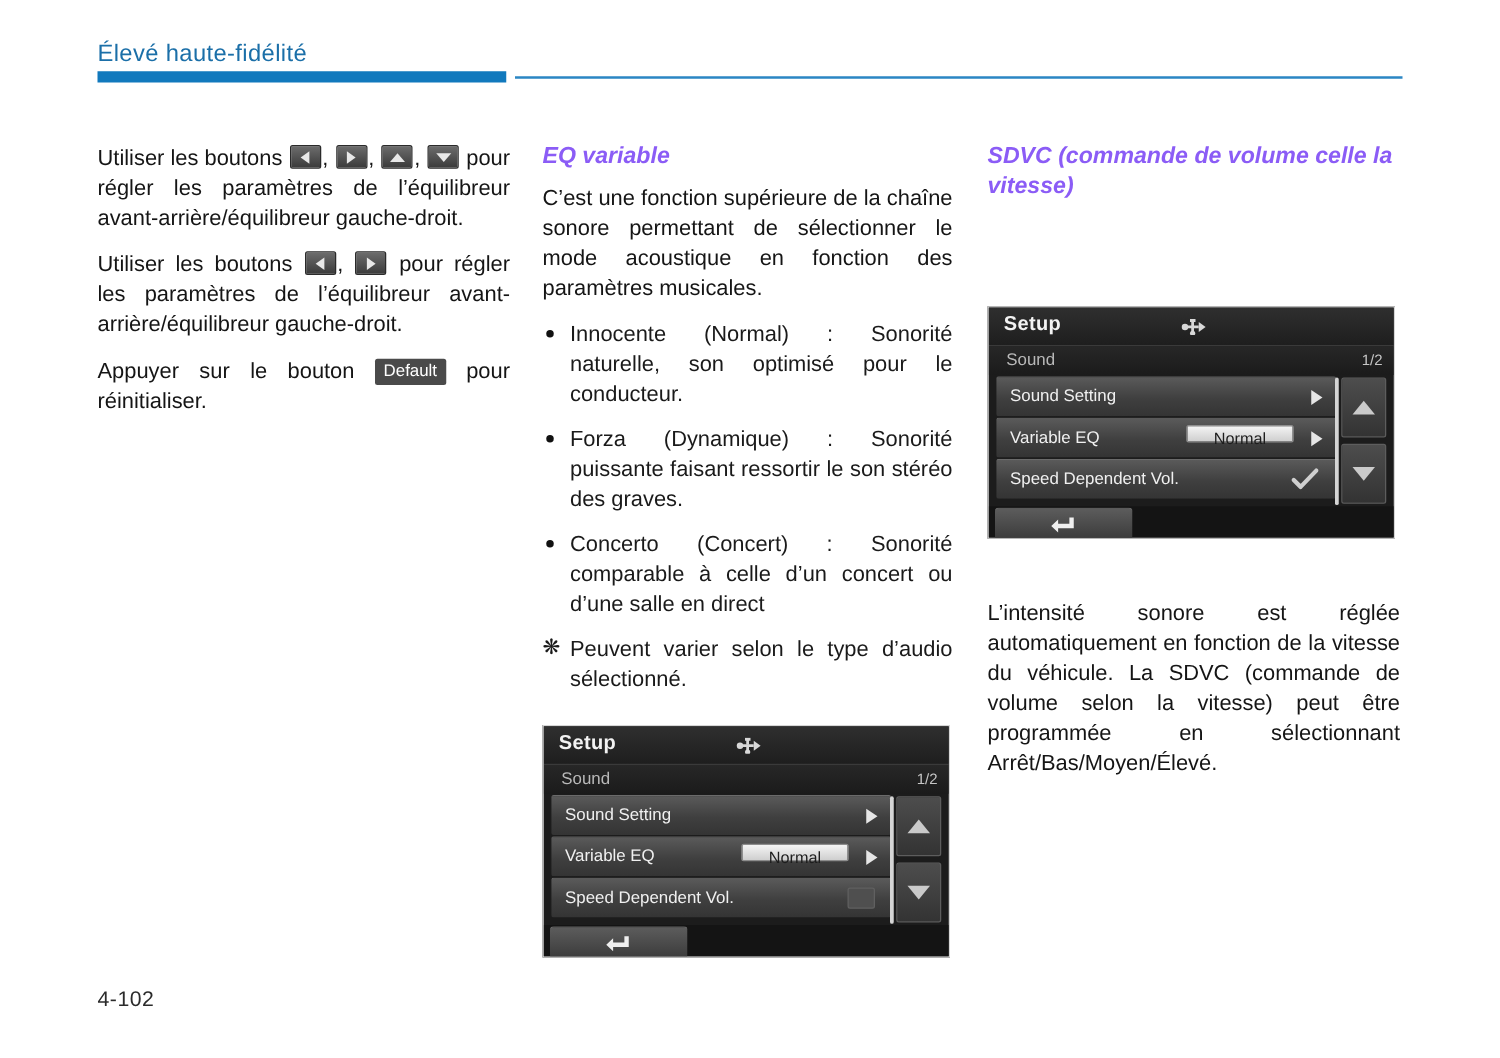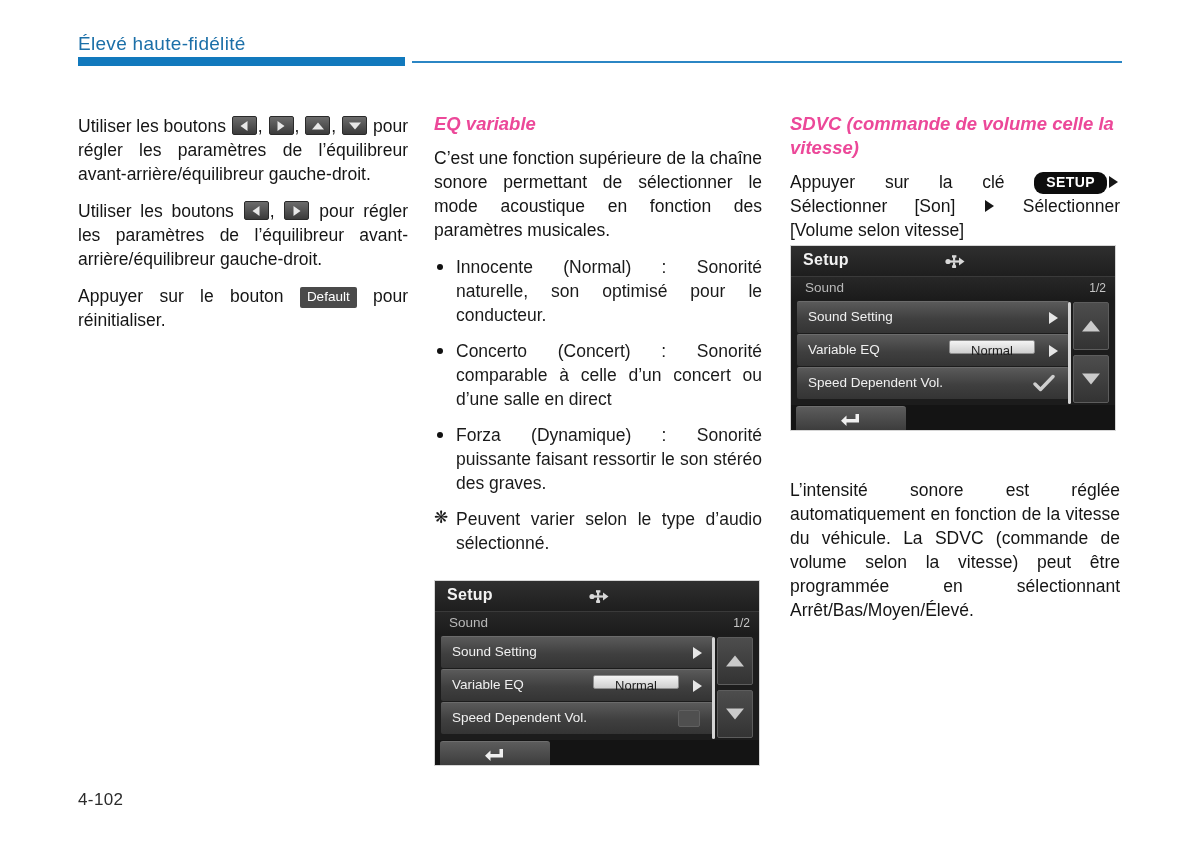--- a/index.html
+++ b/index.html
@@ -67,21 +67,21 @@
     color: #151515;
   }
   p.body-text:last-child { margin-bottom: 0; }
 
   h2.section-heading {
     margin: 0 0 10px 0;
     font-size: 18.5px;
     font-weight: bold;
     font-style: italic;
     line-height: 24px;
-    color: #ec4899;
+    color: #8b5cf6;
   }
 
   
   .arrow-key {
     display: inline-block;
     width: 23px;
     height: 17px;
     background: linear-gradient(#6c6c6c, #3b3b3b);
     border: 1px solid #2a2a2a;
     border-radius: 2px;
@@ -368,33 +368,32 @@
 
 <div id="col-mid" class="column">
 
   <h2 class="section-heading">EQ variable</h2>
 
   <p class="body-text">C’est une fonction supérieure de la chaîne sonore permettant de sélectionner le mode acoustique en fonction des paramètres musicales.</p>
 
 
   <ul class="bullet-list">
     <li><span class="bullet-dot"></span><span>Innocente (Normal) : Sonorité naturelle, son optimisé pour le conducteur.</span></li>
+    <li><span class="bullet-dot"></span><span>Forza (Dynamique) : Sonorité puissante faisant ressortir le son stéréo des graves.</span></li>
     <li><span class="bullet-dot"></span><span>Concerto (Concert) : Sonorité comparable à celle d’un concert ou d’une salle en direct</span></li>
-    <li><span class="bullet-dot"></span><span>Forza (Dynamique) : Sonorité puissante faisant ressortir le son stéréo des graves.</span></li>
   </ul>
 
   <p class="note-line"><span class="note-star">❋</span><span>Peuvent varier selon le type d’audio sélectionné.</span></p>
 
 </div>
 
 <div id="col-right" class="column">
 
   <h2 class="section-heading">SDVC (commande de volume celle la vitesse)</h2>
 
-  <p class="body-text"><span>Appuyer sur la clé </span><span class="setup-key">SETUP</span><span class="tri-right"></span><span> Sélectionner [Son] </span><span class="tri-right"></span><span> Sélectionner [Volume selon vitesse]</span></p>
 
 </div>
 
 <div id="hu-shot-right" class="hu-shot">
 
   <div class="hu-titlebar">
     <div class="hu-title">Setup</div>
     <svg class="usb-icon" viewBox="0 0 26 13">
       <circle cx="8" cy="6.5" r="2.6" fill="#d8d8d8"></circle>
       <rect x="10" y="5.4" width="9" height="2.2" fill="#d8d8d8"></rect>

